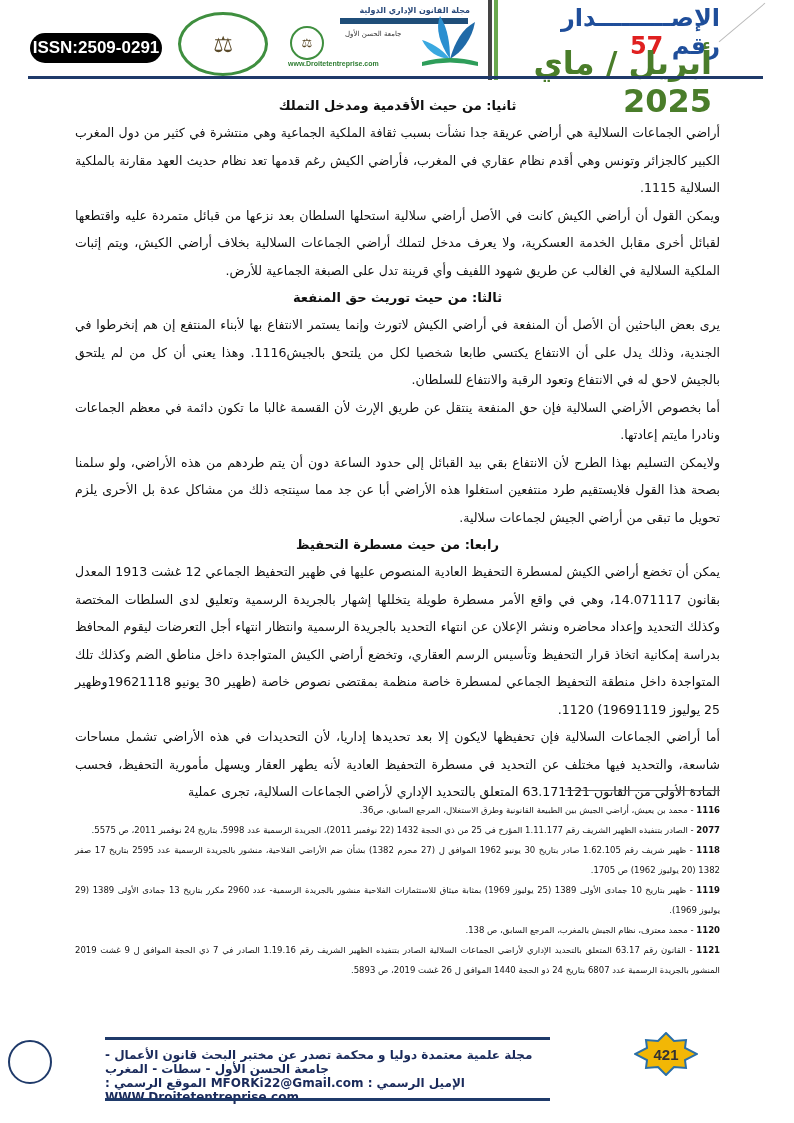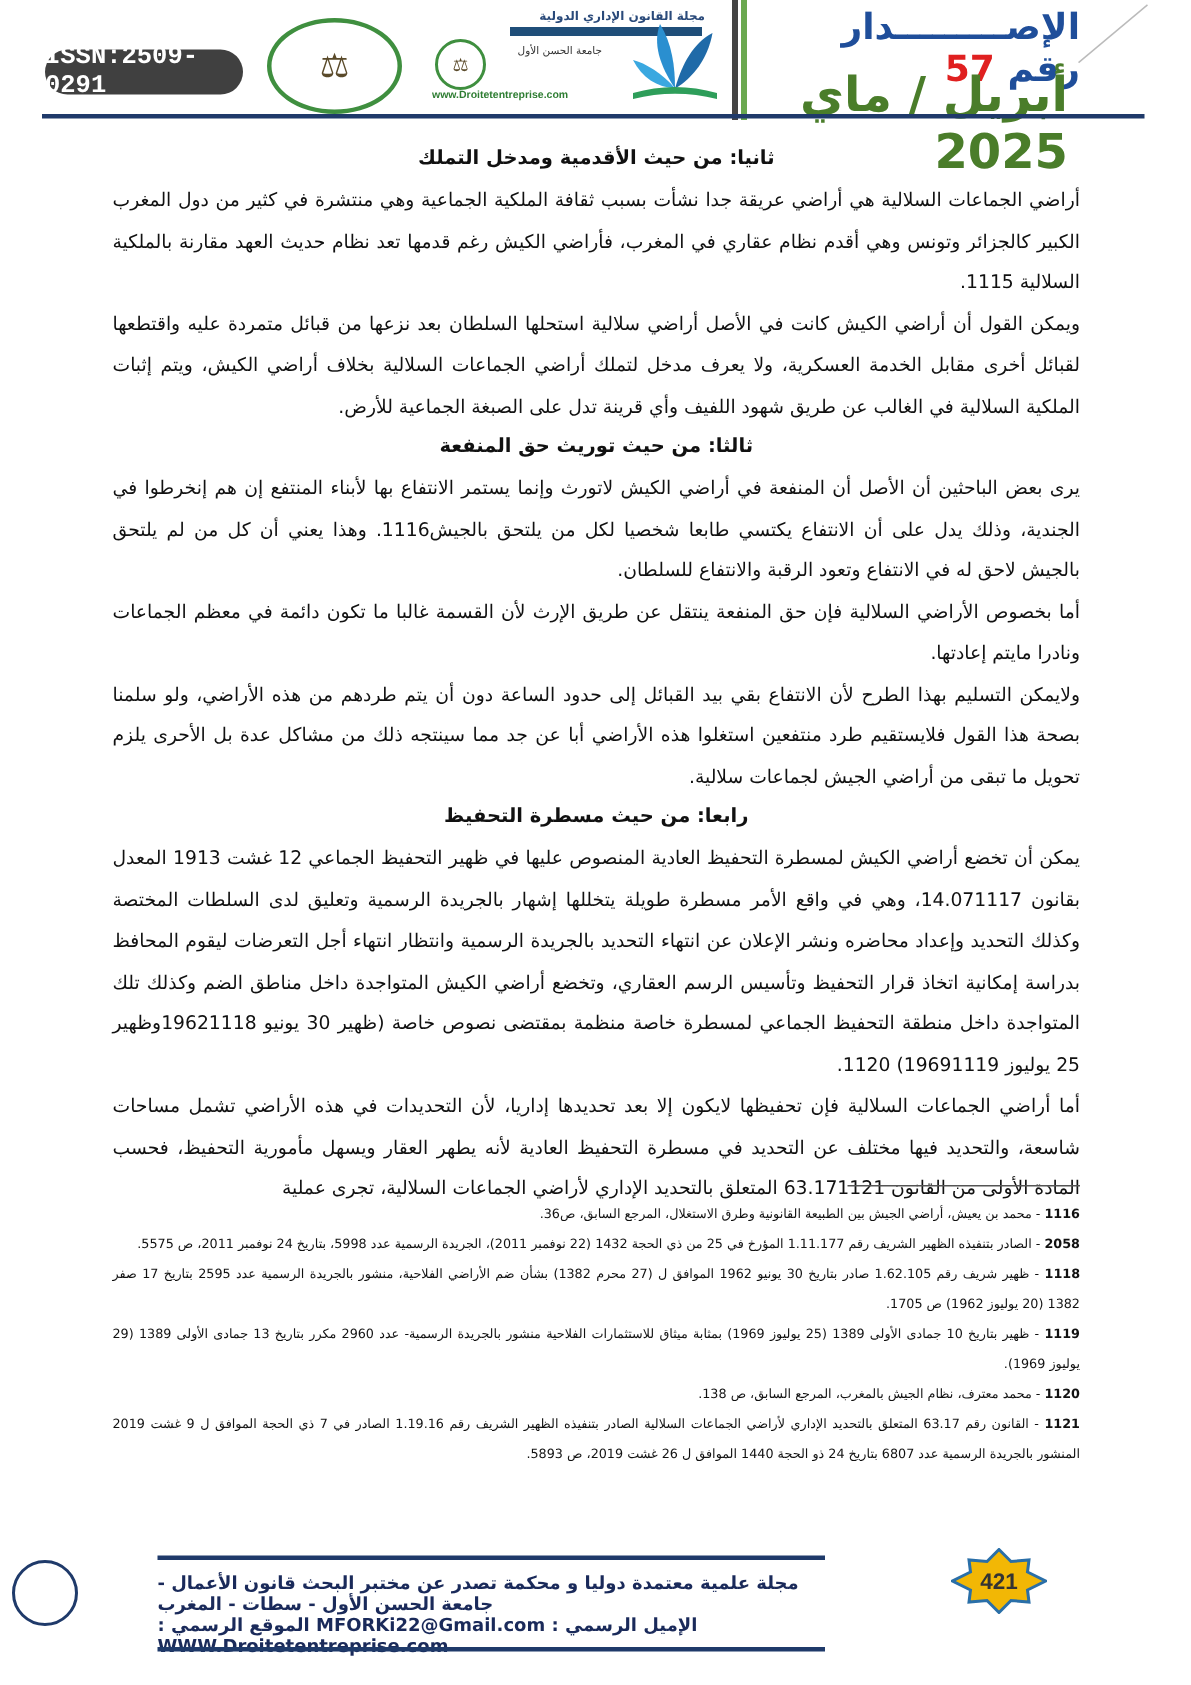--- a/index.html
+++ b/index.html
@@ -1,18 +1,18 @@
 <!DOCTYPE html>
 <html><head>
 <meta charset="utf-8">
 <style>
   html,body{margin:0;padding:0;background:#fff;}
   body{width:794px;height:1123px;position:relative;overflow:hidden;font-family:"DejaVu Sans",sans-serif;color:#111;}
   .header{position:absolute;left:0;top:0;width:794px;height:80px;}
-  .issn{position:absolute;left:30px;top:33px;width:132px;height:30px;background:#404040;border-radius:16px;color:#fff;font-family:Liberation Mono, monospace;font-size:17px;font-weight:bold;display:flex;align-items:center;justify-content:center;}
+  .issn{position:absolute;left:30px;top:33px;width:132px;height:30px;background:#000000;border-radius:16px;color:#fff;font-family:Liberation Sans, sans-serif;font-size:17px;font-weight:bold;display:flex;align-items:center;justify-content:center;}
   .seal1{position:absolute;left:178px;top:12px;width:84px;height:58px;border:3px solid #3f8f3f;border-radius:50%;display:flex;align-items:center;justify-content:center;}
   .seal1 .scales{font-size:22px;color:#5a4a2a;}
   .jlogo{position:absolute;left:285px;top:6px;width:185px;height:62px;}
   .jlogo .t1{position:absolute;right:0;top:0;font-size:8px;color:#2a4a7a;font-weight:bold;direction:rtl;}
   .jlogo .band{position:absolute;left:55px;top:12px;width:128px;height:6px;background:#1f4e79;}
   .jlogo .seal{position:absolute;left:5px;top:20px;width:30px;height:30px;border:2px solid #3f8f3f;border-radius:50%;font-size:12px;text-align:center;line-height:30px;color:#5a4a2a;}
   .jlogo .univ{position:absolute;left:60px;top:24px;font-size:7px;color:#333;direction:rtl;}
   .jlogo .url{position:absolute;left:3px;top:54px;font-size:7px;color:#2e7d32;font-weight:bold;font-family:"Liberation Sans",sans-serif;}
   .book{position:absolute;left:420px;top:14px;width:60px;height:55px;}
   .vbar1{position:absolute;left:488px;top:0;width:4px;height:80px;background:#444;}
@@ -72,21 +72,21 @@
   <p>أما بخصوص الأراضي السلالية فإن حق المنفعة ينتقل عن طريق الإرث لأن القسمة غالبا ما تكون دائمة في معظم الجماعات ونادرا مايتم إعادتها.</p>
   <p>ولايمكن التسليم بهذا الطرح لأن الانتفاع بقي بيد القبائل إلى حدود الساعة دون أن يتم طردهم من هذه الأراضي، ولو سلمنا بصحة هذا القول فلايستقيم طرد منتفعين استغلوا هذه الأراضي أبا عن جد مما سينتجه ذلك من مشاكل عدة بل الأحرى يلزم تحويل ما تبقى من أراضي الجيش لجماعات سلالية.</p>
   <h3>رابعا: من حيث مسطرة التحفيظ</h3>
   <p>يمكن أن تخضع أراضي الكيش لمسطرة التحفيظ العادية المنصوص عليها في ظهير التحفيظ الجماعي 12 غشت 1913 المعدل بقانون 14.071117، وهي في واقع الأمر مسطرة طويلة يتخللها إشهار بالجريدة الرسمية وتعليق لدى السلطات المختصة وكذلك التحديد وإعداد محاضره ونشر الإعلان عن انتهاء التحديد بالجريدة الرسمية وانتظار انتهاء أجل التعرضات ليقوم المحافظ بدراسة إمكانية اتخاذ قرار التحفيظ وتأسيس الرسم العقاري، وتخضع أراضي الكيش المتواجدة داخل مناطق الضم وكذلك تلك المتواجدة داخل منطقة التحفيظ الجماعي لمسطرة خاصة منظمة بمقتضى نصوص خاصة (ظهير 30 يونيو 19621118وظهير 25 يوليوز 19691119) 1120.</p>
   <p>أما أراضي الجماعات السلالية فإن تحفيظها لايكون إلا بعد تحديدها إداريا، لأن التحديدات في هذه الأراضي تشمل مساحات شاسعة، والتحديد فيها مختلف عن التحديد في مسطرة التحفيظ العادية لأنه يطهر العقار ويسهل مأمورية التحفيظ، فحسب المادة الأولى من القانون 63.171121 المتعلق بالتحديد الإداري لأراضي الجماعات السلالية، تجرى عملية</p>
 </div>
 
 <div class="fnsep"></div>
 <div class="footnotes">
   <p><b>1116</b> <span>- محمد بن يعيش، أراضي الجيش بين الطبيعة القانونية وطرق الاستغلال، المرجع السابق، ص36.</span></p>
-  <p><b>2058</b> <span>- الصادر بتنفيذه الظهير الشريف رقم 1.11.177 المؤرخ في 25 من ذي الحجة 1432 (22 نوفمبر 2011)، الجريدة الرسمية عدد 5998، بتاريخ 24 نوفمبر 2011، ص 5575.</span></p>
+  <p><b>2077</b> <span>- الصادر بتنفيذه الظهير الشريف رقم 1.11.177 المؤرخ في 25 من ذي الحجة 1432 (22 نوفمبر 2011)، الجريدة الرسمية عدد 5998، بتاريخ 24 نوفمبر 2011، ص 5575.</span></p>
   <p><b>1118</b> <span>- ظهير شريف رقم 1.62.105 صادر بتاريخ 30 يونيو 1962 الموافق ل (27 محرم 1382) بشأن ضم الأراضي الفلاحية، منشور بالجريدة الرسمية عدد 2595 بتاريخ 17 صفر 1382 (20 يوليوز 1962) ص 1705.</span></p>
   <p><b>1119</b> <span>- ظهير بتاريخ 10 جمادى الأولى 1389 (25 يوليوز 1969) بمثابة ميثاق للاستثمارات الفلاحية منشور بالجريدة الرسمية- عدد 2960 مكرر بتاريخ 13 جمادى الأولى 1389 (29 يوليوز 1969).</span></p>
   <p><b>1120</b> <span>- محمد معترف، نظام الجيش بالمغرب، المرجع السابق، ص 138.</span></p>
   <p><b>1121</b> <span>- القانون رقم 63.17 المتعلق بالتحديد الإداري لأراضي الجماعات السلالية الصادر بتنفيذه الظهير الشريف رقم 1.19.16 الصادر في 7 ذي الحجة الموافق ل 9 غشت 2019 المنشور بالجريدة الرسمية عدد 6807 بتاريخ 24 ذو الحجة 1440 الموافق ل 26 غشت 2019، ص 5893.</span></p>
 </div>
 
 <div class="fline" style="top:1037px;"></div>
 <div class="footer-text" style="top:1048px;">مجلة علمية معتمدة دوليا و محكمة تصدر عن مختبر البحث قانون الأعمال - جامعة الحسن الأول - سطات - المغرب</div>
 <div class="footer-text" style="top:1076px;">الإميل الرسمي : MFORKi22@Gmail.com الموقع الرسمي : WWW.Droitetentreprise.com</div>
 <div class="fline" style="top:1098px;"></div>

